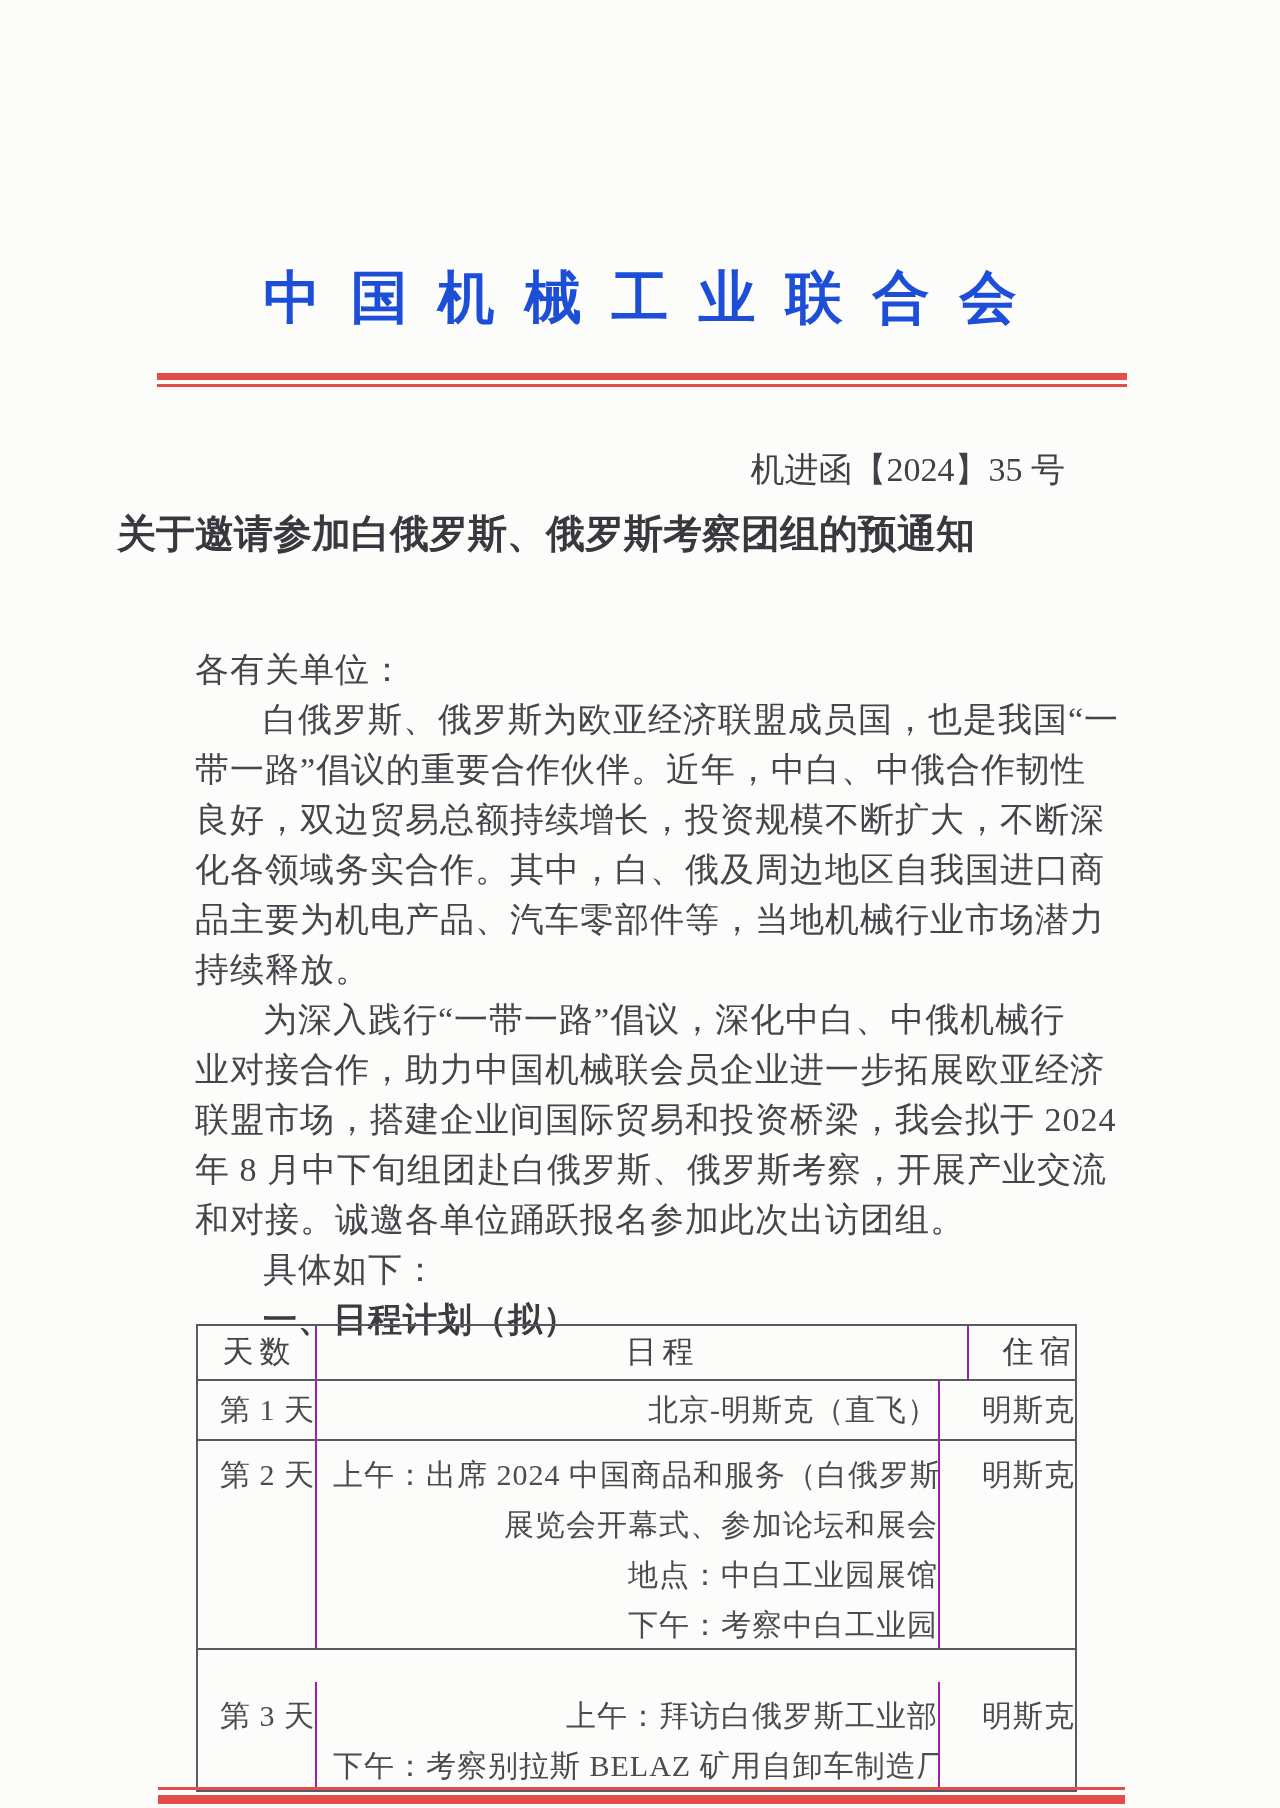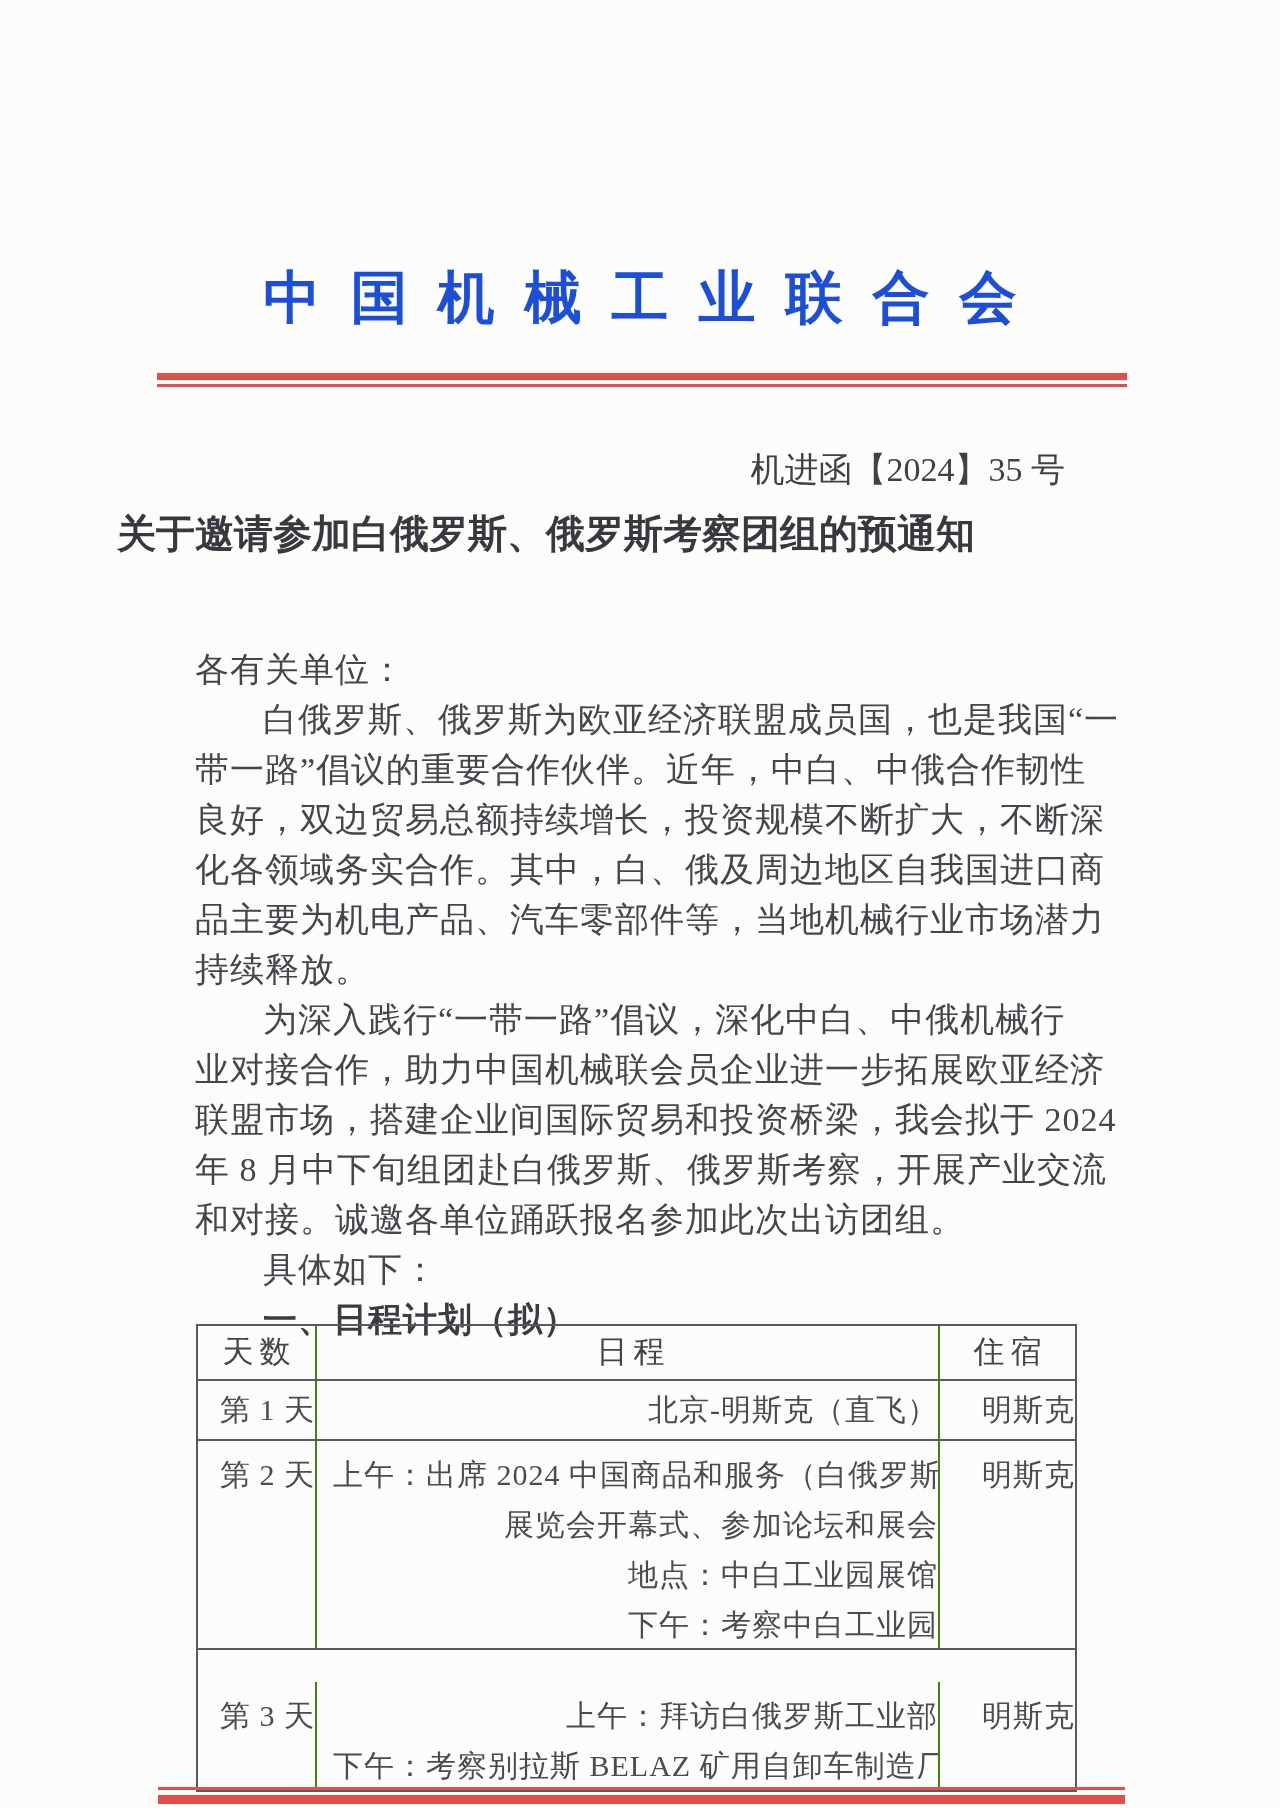--- a/index.html
+++ b/index.html
@@ -47,21 +47,21 @@
   .body-line.bold{font-weight:bold;color:#3a3c41;}
   
   .schedule-table{
     position:absolute;top:1324px;left:196px;width:881px;
     border:2px solid #555a63;
     box-sizing:border-box;
     font-size:30px;color:#4a4c52;
   }
   .t-row{display:flex;box-sizing:border-box;border-bottom:2px solid #555a63;}
   .t-row:last-child{border-bottom:none;}
-  .t-cell{box-sizing:border-box;border-right:2px solid #4d7c0f;overflow:hidden;}
+  .t-cell{box-sizing:border-box;border-right:2px solid #a21caf;overflow:hidden;}
   .t-cell:last-child{border-right:none;}
   .col-day {width:119px;flex:none;text-align:center;}
   .col-sched{width:623px;flex:none;padding-left:16px;}
   .col-stay {width:135px;flex:none;text-align:center;letter-spacing:7px;text-indent:7px;}
   .t-head{height:55px;}
   .t-head .t-cell{line-height:51px;text-align:center;letter-spacing:6px;text-indent:6px;font-size:31px;color:#43454b;}
   .sched-line{height:50px;line-height:50px;white-space:nowrap;letter-spacing:1px;text-align:right;}
   .sched-line.hang{padding-left:96px;}
   .v-center{display:flex;flex-direction:column;justify-content:center;}
   .v-top{padding-top:9px;}
@@ -93,21 +93,21 @@
       <div class="body-line">联盟市场，搭建企业间国际贸易和投资桥梁，我会拟于 2024</div>
       <div class="body-line">年 8 月中下旬组团赴白俄罗斯、俄罗斯考察，开展产业交流</div>
       <div class="body-line">和对接。诚邀各单位踊跃报名参加此次出访团组。</div>
       <div class="body-line indent">具体如下：</div>
       <div class="body-line indent bold">一、日程计划（拟）</div>
     </div>
 
   <div class="schedule-table" id="scheduleTable">
       <div class="t-row t-head" style="height: 55px;">
         <div class="t-cell col-day">天数</div>
-        <div class="t-cell col-sched" style="padding-left: 6px;">日程</div>
+        <div class="t-cell col-sched" style="padding-left: 6px; margin-left: 29px;">日程</div>
         <div class="t-cell col-stay">住宿</div>
       </div>
       <div class="t-row" style="height: 60px;">
         <div class="t-cell col-day v-center">
           <div class="sched-line">第 1 天</div>
         </div>
         <div class="t-cell col-sched v-center">
           <div class="sched-line">北京-明斯克（直飞）</div>
         </div>
         <div class="t-cell col-stay v-center">

